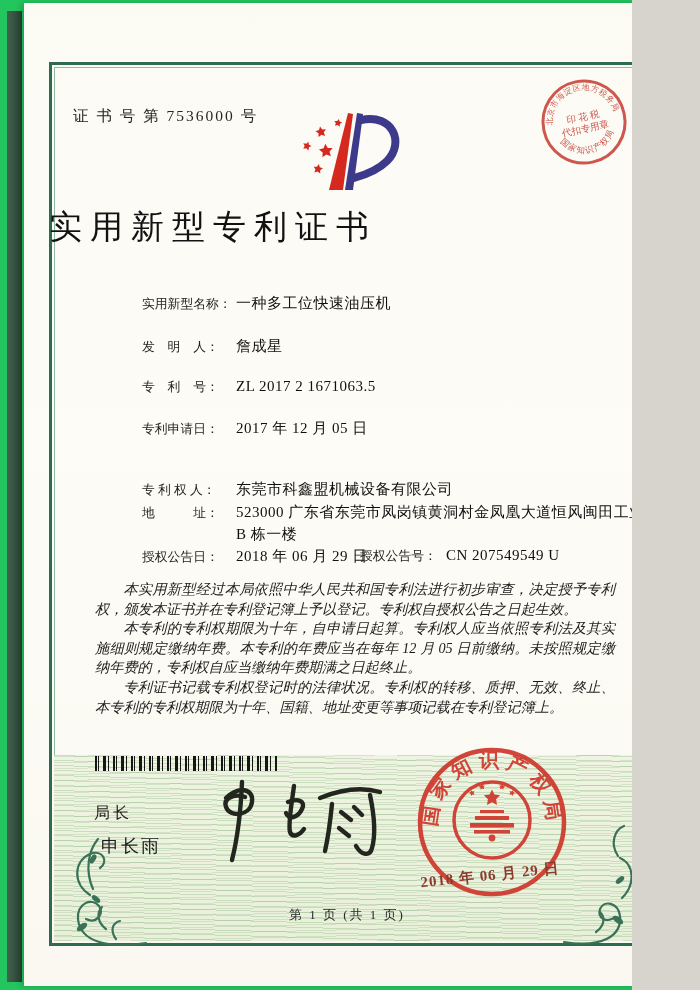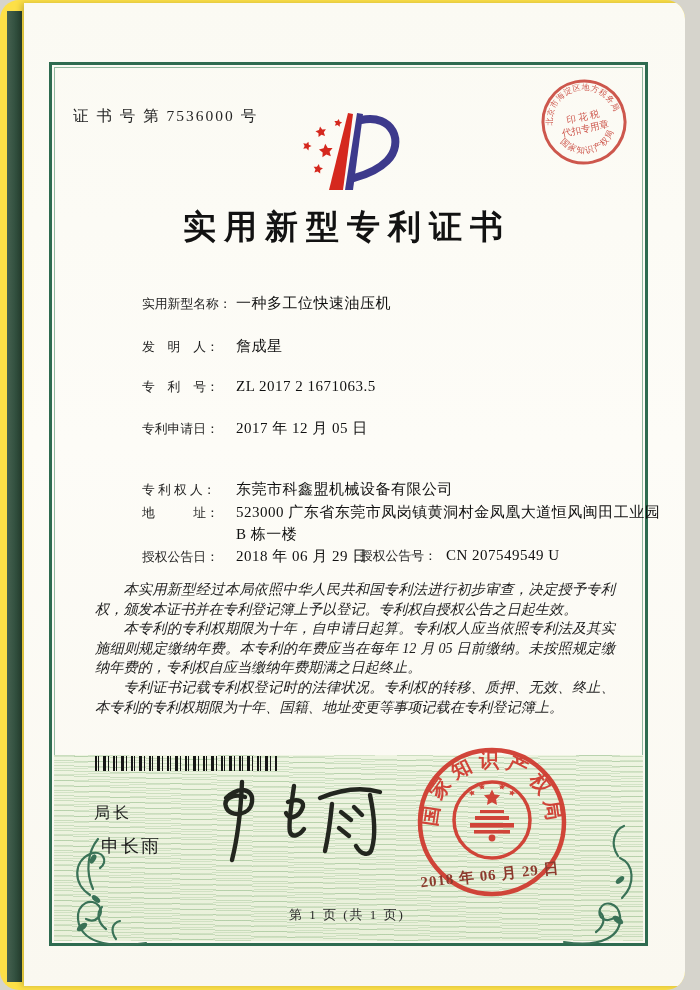--- a/index.html
+++ b/index.html
@@ -1,34 +1,34 @@
 <!DOCTYPE html>
 <html><head>
 <meta charset="utf-8">
 <style>
   html,body{margin:0;padding:0;background:#d6d4cc;}
-  #page{position:relative;width:685px;height:990px;overflow:hidden;
-        font-family:"Liberation Serif","DejaVu Serif",serif;background:#fde047;border-radius:19px;}
+  #page{position:relative;width:632px;height:990px;overflow:hidden;
+        font-family:"Liberation Serif","DejaVu Serif",serif;background:#22c55e;}
   .paper{position:absolute;left:24px;top:3px;width:676px;height:983px;
          background:linear-gradient(180deg,#fbfaf3 0%,#fdfcf7 45%,#faf8f0 100%);
          box-shadow:-3px 0 6px rgba(0,0,0,.18);}
   .spine{position:absolute;left:7px;top:11px;width:15px;height:971px;
          background:linear-gradient(90deg,#466150 0%,#32503f 55%,#27402f 100%);}
   .frame{position:absolute;left:49px;top:62px;width:593px;height:878px;
          border:3px solid #2e6b50;}
   .frame-inner{position:absolute;left:2px;top:2px;right:2px;bottom:2px;
          border:1px solid #93b9a1;}
   .band{position:absolute;left:2px;right:2px;bottom:2px;height:186px;
         background:
           repeating-linear-gradient(1.6deg, rgba(120,170,110,.30) 0 1px, rgba(255,255,255,0) 1px 5px),
           repeating-linear-gradient(-1.4deg, rgba(120,170,110,.22) 0 1px, rgba(255,255,255,0) 1px 6px),
           linear-gradient(#eef4e1,#e9f0da);}
   .cert-number{position:absolute;left:73px;top:106px;font-size:15.5px;letter-spacing:2px;color:#262626;}
-  .title{position:absolute;left:49px;top:205px;width:596px;text-align:center;
-         font-size:33px;font-weight:700;letter-spacing:8px;color:#121212;}
+  .title{position:absolute;left:49px;top:205px;width:596px;
+         font-size:33px;font-weight:400;letter-spacing:8px;color:#121212;}
   .field-row{position:absolute;left:94px;display:flex;align-items:baseline;margin-left:48px;}
   .field-label{display:inline-block;min-width:94px;font-size:12.8px;color:#1f1f1f;white-space:pre;}
   .field-value{font-size:15px;color:#101010;letter-spacing:.5px;}
   .addr .field-value{width:432px;line-height:22px;}
   .grant-pair2{position:absolute;left:360px;top:547px;display:flex;align-items:baseline;}
   .paragraphs{position:absolute;left:95px;top:580px;width:520px;font-size:14.2px;
          line-height:19.6px;text-align:justify;color:#1c1c1c;font-style:italic;}
   .paragraphs p{margin:0;text-indent:2em;font-style:italic;}
   .barcode{position:absolute;left:95px;top:756px;width:182px;height:15px;
          background:repeating-linear-gradient(90deg,

